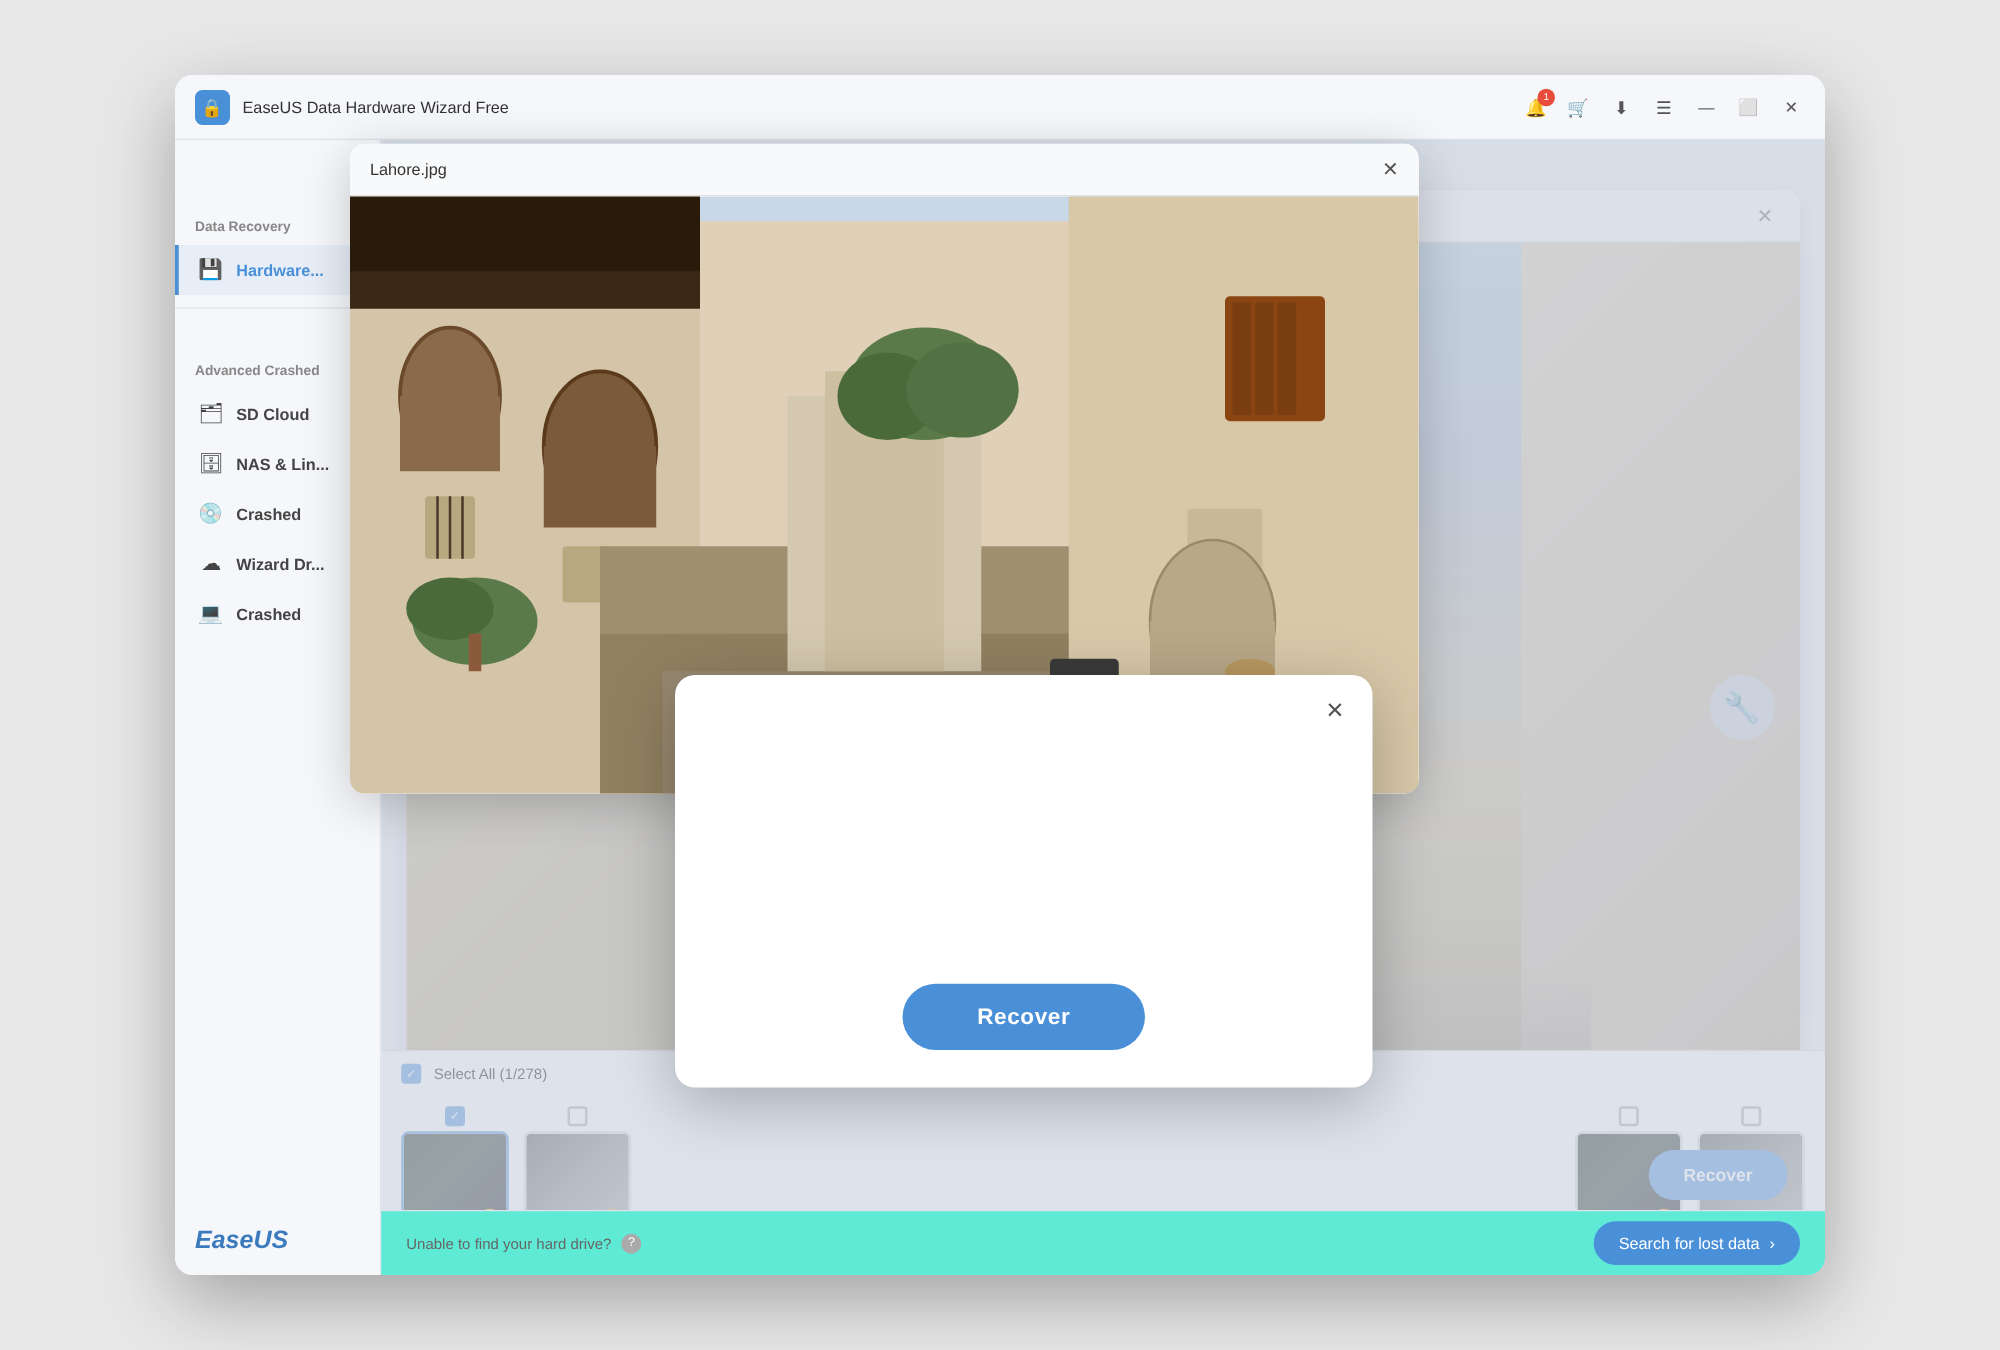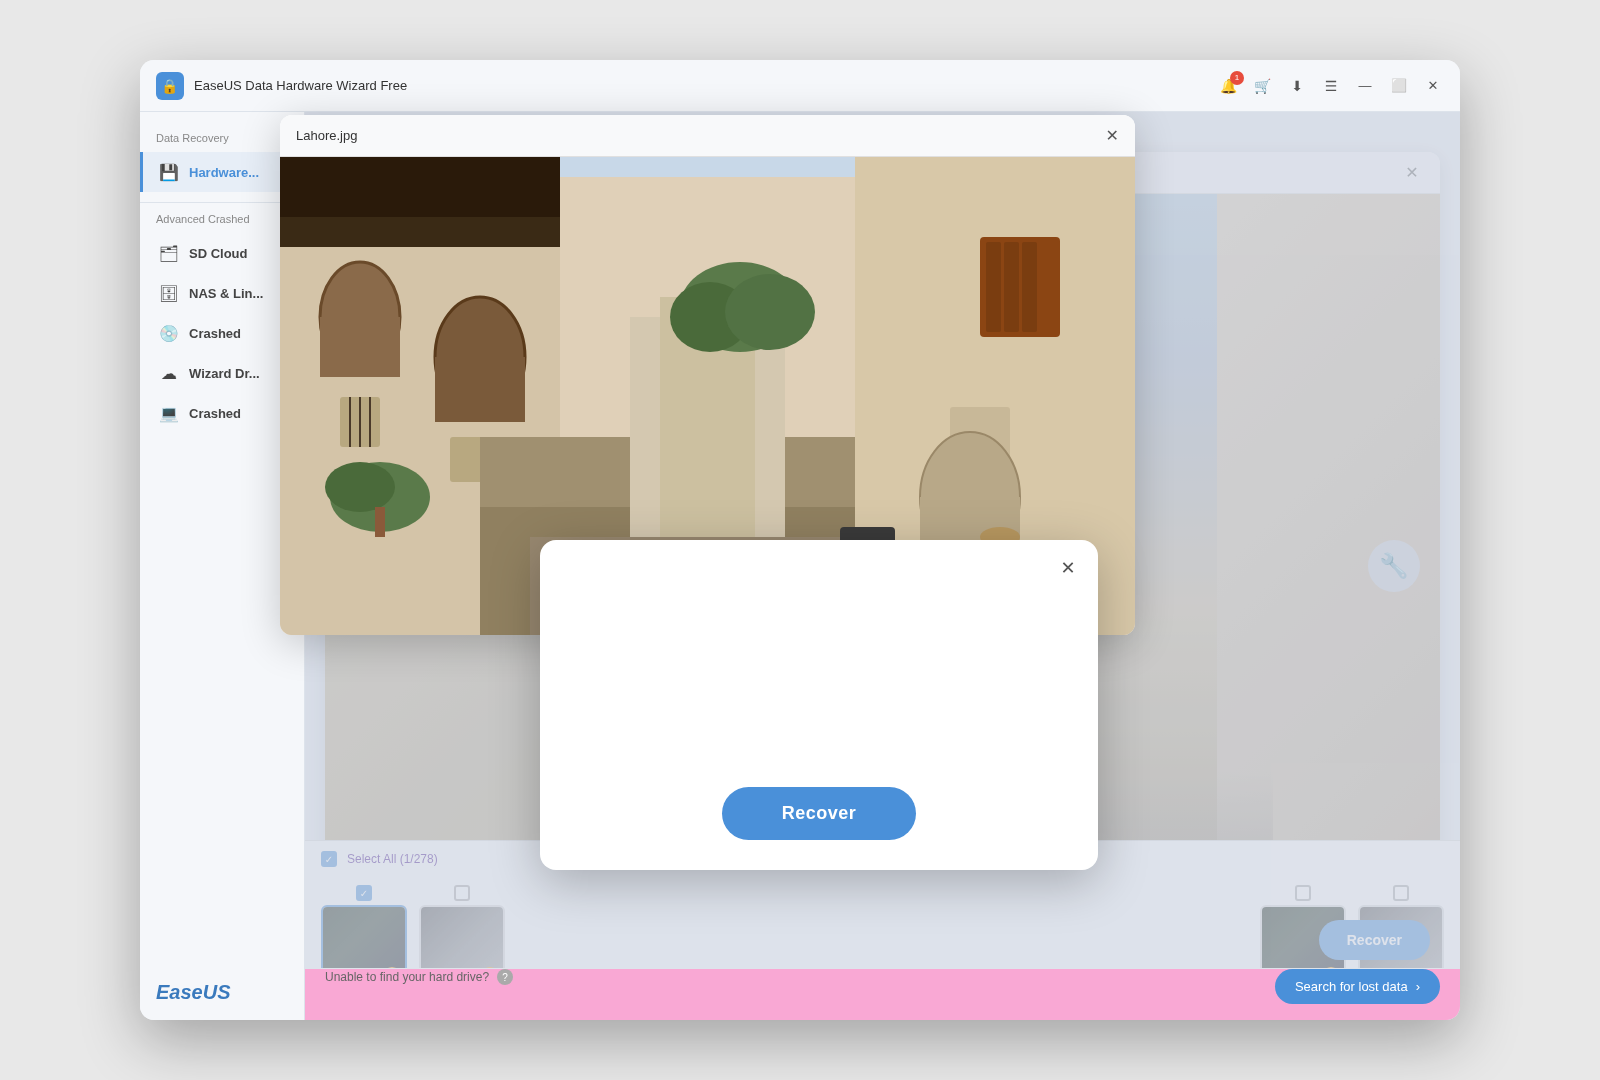--- a/index.html
+++ b/index.html
@@ -114,21 +114,22 @@
       width: 165px;
       background: #f5f7fa;
       border-right: 1px solid #dde3eb;
       padding: 20px 0;
       flex-shrink: 0;
     }
     .sidebar-section-label {
       font-size: 11px;
       color: #888;
       padding: 0 16px 8px;
-      font-weight: 400;
+      font-weight: 700;
+      margin-top: 44px;
     }
     .sidebar-item {
       display: flex;
       align-items: center;
       gap: 10px;
       padding: 10px 16px;
       cursor: pointer;
       font-size: 13px;
       color: #444;
       border-left: 3px solid transparent;
@@ -311,24 +312,24 @@
       font-size: 10px;
     }
 
     
     .bottom-bar {
       position: absolute;
       bottom: 0;
       left: 165px;
       right: 0;
       height: 52px;
-      background: #f9a8d4;
+      background: #5eead4;
       border-top: 1px solid #dde3eb;
       display: flex;
-      align-items: flex-start;
+      align-items: center;
       justify-content: space-between;
       padding: 0 20px;
     }
     .bottom-bar-left {
       display: flex;
       align-items: center;
       gap: 8px;
       font-size: 12px;
       color: #666;
     }
@@ -569,21 +570,21 @@
             <div style="position:absolute;right:0;top:0;width:35%;height:100%;background:linear-gradient(135deg,#e0d0b8 0%,#d0c0a8 40%,#c0b098 80%,#b0a088 100%);"></div>
             <div style="position:absolute;left:30%;right:20%;top:0;bottom:0;background:linear-gradient(to bottom,#b0c8d8 0%,#a8b8c8 20%,#c8b898 50%,#a89878 80%,#989070 100%);"></div>
             <div style="position:absolute;bottom:0;left:20%;right:15%;height:30%;background:linear-gradient(to top,#8a8070 0%,#9a9080 50%,transparent 100%);"></div>
           </div>
         </div>
       </div>
 
       <div class="file-browser">
         <div class="file-browser-header">
           <div class="checkbox-wrap checkbox-checked">✓</div>
-          <span style="font-size:12px;color:#4c1d95;">Select All (1/278)</span>
+          <span style="font-size:12px;color:#000000;">Select All (1/278)</span>
         </div>
         <div class="file-browser-thumbnails">
           <div class="thumbnail-item">
             <div class="checkbox-wrap checkbox-checked">✓</div>
             <div class="thumbnail-img">
               <div class="thumbnail-dark"></div>
               <div class="thumbnail-overlay-icon">⚡</div>
             </div>
             <span class="thumbnail-label">ico</span>
           </div>

